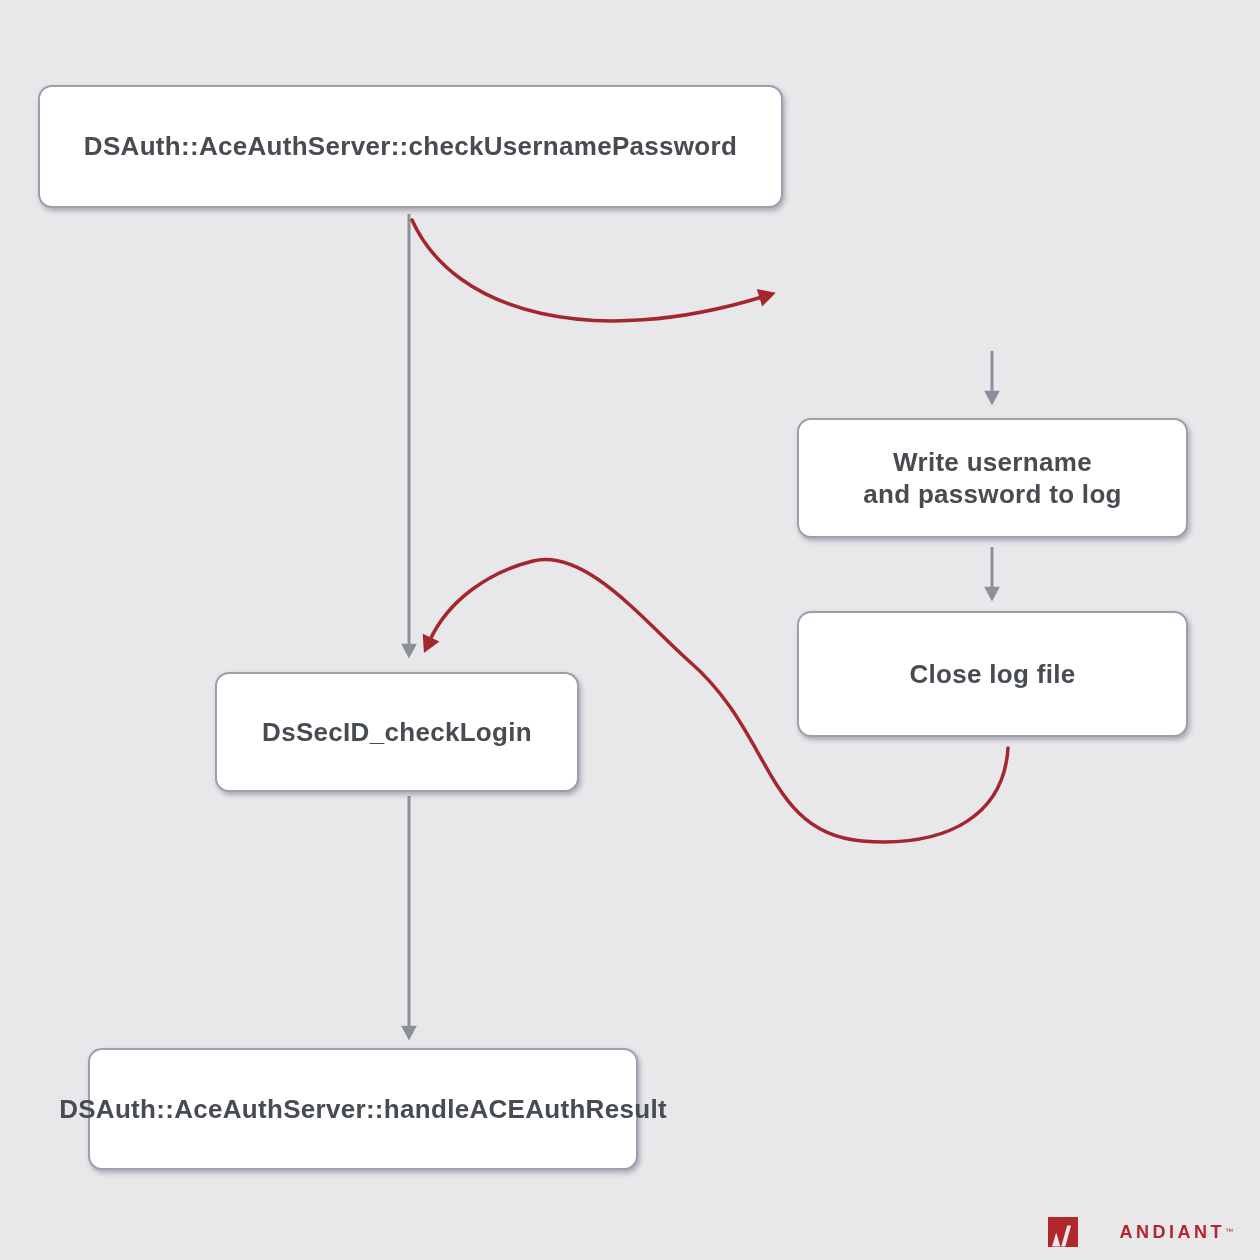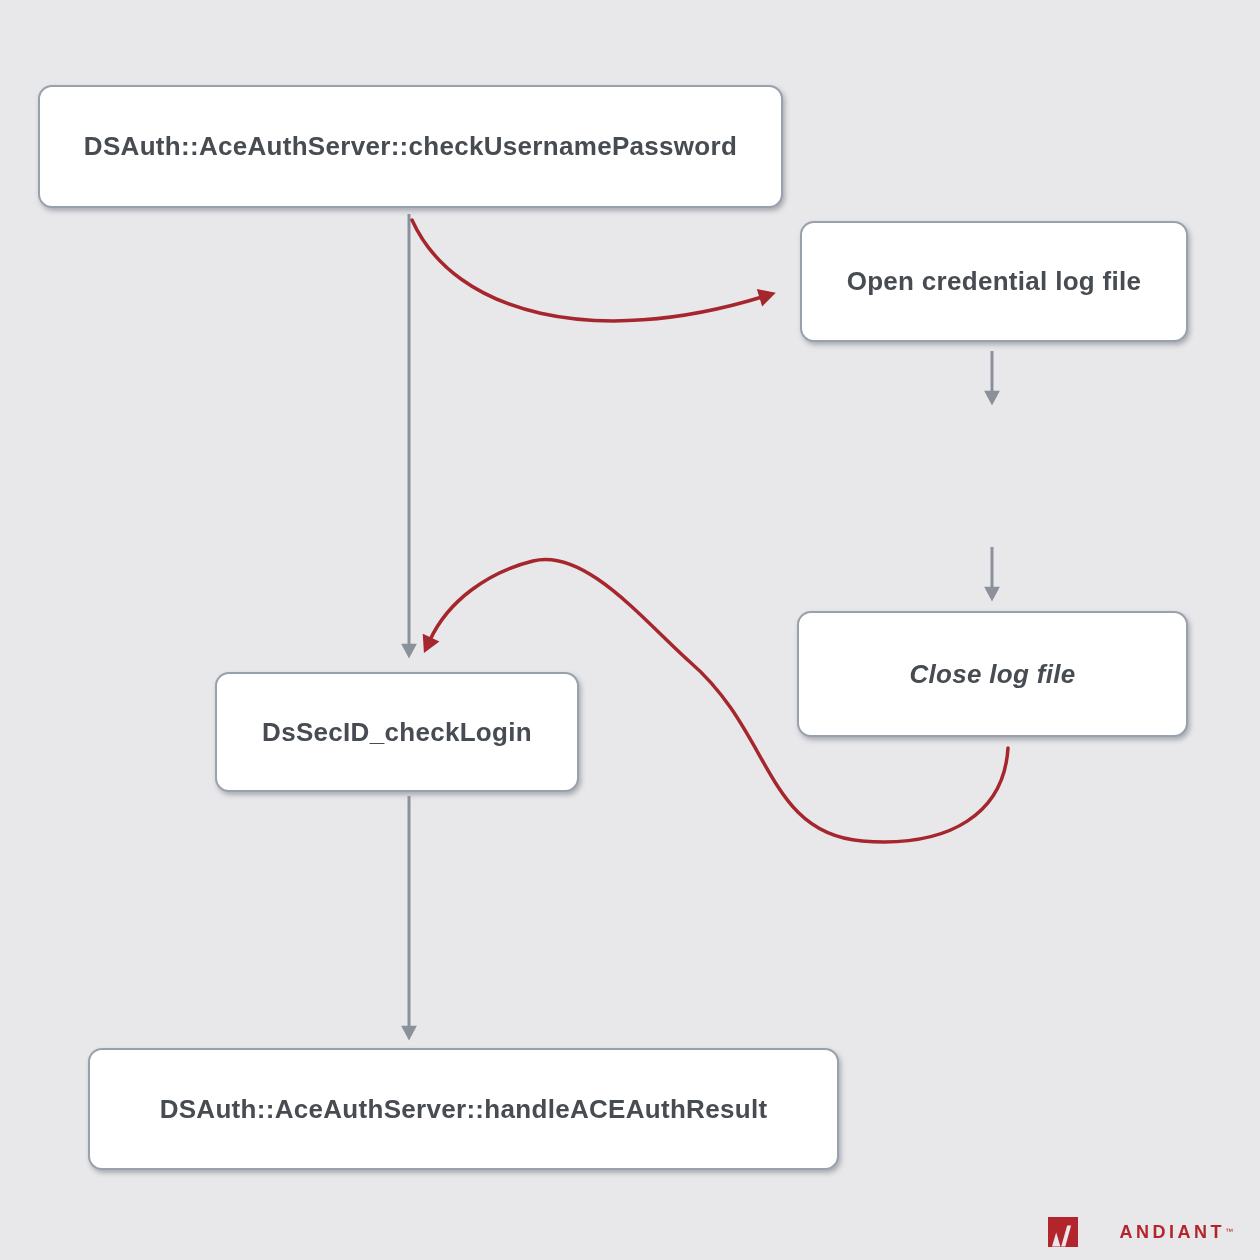--- a/index.html
+++ b/index.html
@@ -23,23 +23,23 @@
     letter-spacing:0.3px;
     text-align:center;
     white-space:pre-line;
     line-height:1.25;
     box-sizing:border-box;
     z-index:1;
   }
   #n-check-username{left:38px;top:85px;width:745px;height:123px;}
   #n-open-log{left:800px;top:221px;width:388px;height:121px;}
   #n-write-log{left:797px;top:418px;width:391px;height:120px;}
-  #n-close-log{left:797px;top:611px;width:391px;height:126px;font-style:italic;}
+  #n-close-log{left:797px;top:611px;width:391px;height:126px;}
   #n-check-login{left:215px;top:672px;width:364px;height:120px;}
-  #n-handle-result{left:88px;top:1048px;width:751px;height:122px;}
+  #n-handle-result{left:88px;top:1048px;width:550px;height:122px;}
 
   #edge-layer{
     position:absolute;left:0;top:0;width:1260px;height:1260px;
     z-index:2;pointer-events:none;
   }
 
   #brand{
     position:absolute;right:27px;bottom:13px;
     display:flex;align-items:center;
     z-index:3;
@@ -61,22 +61,23 @@
   }
 </style>
 </head>
 <body>
 
 <div id="stage">
 
   <div class="node" id="n-check-username">
     <span>DSAuth::AceAuthServer::checkUsernamePassword</span>
   </div>
-  <div class="node" id="n-open-log">
-    <span>Open credential log file</span>
+  <div class="node" id="n-write-log">
+    <span>Write username
+and password to log</span>
   </div>
   <div class="node" id="n-close-log">
     <span>Close log file</span>
   </div>
   <div class="node" id="n-check-login">
     <span>DsSecID_checkLogin</span>
   </div>
   <div class="node" id="n-handle-result">
     <span>DSAuth::AceAuthServer::handleACEAuthResult</span>
   </div>

